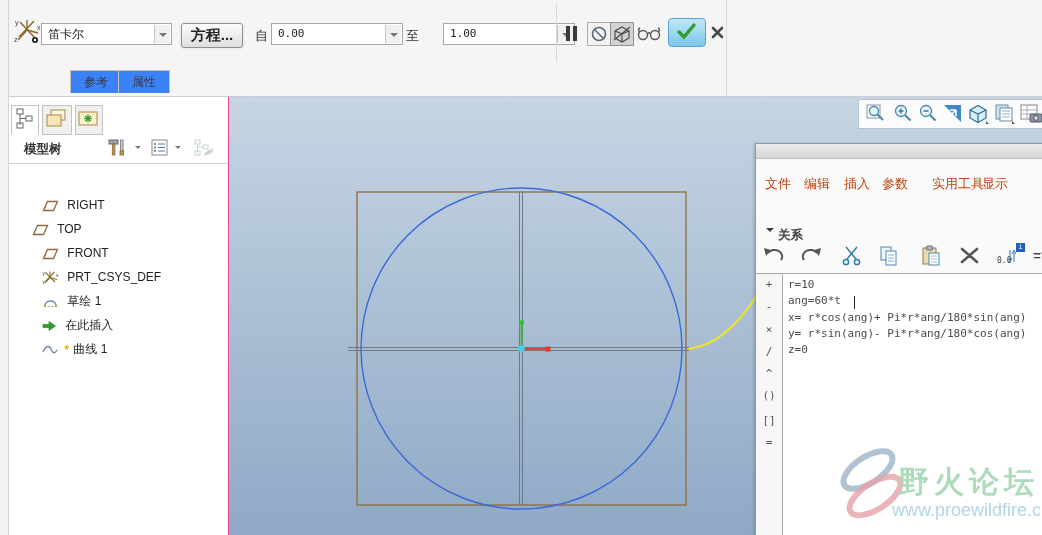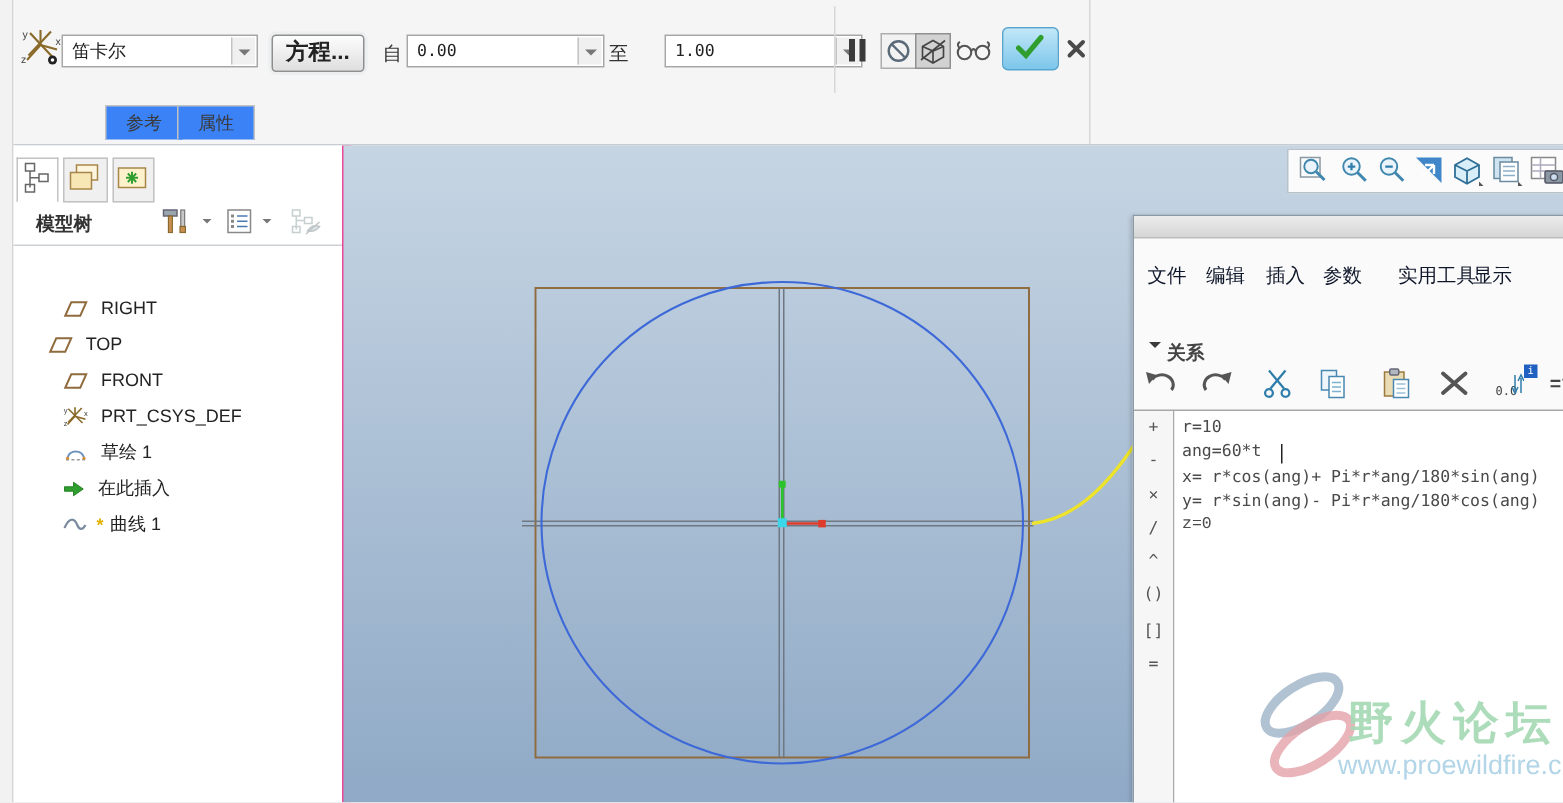--- a/index.html
+++ b/index.html
@@ -36,21 +36,21 @@
   .treerow .ic{display:inline-block;vertical-align:middle;margin-right:5px;}
   
   #canvas{position:absolute;left:229px;top:97px;width:813px;height:438px;
           background:linear-gradient(#c6d5e3,#8fa9c6);}
   #ctools{position:absolute;left:629px;top:2px;width:190px;height:28px;background:#fbfbfb;border:1px solid #b8c2ca;}
   .cbtn{position:absolute;top:2px;width:23px;height:23px;}
   
   #relwin{position:absolute;left:755px;top:143px;width:292px;height:392px;background:#fafafa;
           border:1px solid #8a9aa8;box-shadow:-1px 1px 3px rgba(0,0,0,.2);}
   #reltitle{position:absolute;left:0;top:0;width:100%;height:14px;background:linear-gradient(#ececec,#d5d5d5);border-bottom:1px solid #bdbdbd;}
-  .menuitem{position:absolute;top:30px;height:20px;line-height:20px;font-size:13px;color:#0f172a;}
+  .menuitem{position:absolute;top:30px;height:20px;line-height:20px;font-size:13px;color:#c2410c;}
   #relsect{position:absolute;left:10px;top:83px;font-size:12.5px;color:#444;font-weight:bold;}
   #relsect .darr2{display:inline-block;width:0;height:0;border:4.5px solid transparent;border-top-color:#3a3a3a;vertical-align:3px;margin-right:4px;}
   .rtbtn{position:absolute;top:101px;width:26px;height:24px;}
   #editor{position:absolute;left:0;top:129px;width:292px;height:263px;border-top:1px solid #a8a8a8;}
   #opcol{position:absolute;left:0;top:0;width:26px;height:263px;border-right:1px solid #a8a8a8;background:#f6f6f6;}
   .op{position:absolute;left:0;width:26px;text-align:center;font-family:"DejaVu Sans Mono",monospace;font-size:11px;color:#555;}
   #eqarea{position:absolute;left:27px;top:0;width:265px;height:263px;background:#fff;}
   .eqline{position:absolute;left:5px;height:16px;line-height:16px;font-family:"DejaVu Sans Mono",monospace;font-size:11px;color:#4a4a4a;white-space:pre;}
   #cursor{position:absolute;left:71px;top:22px;width:1px;height:13px;background:#222;}
   
@@ -472,21 +472,21 @@
         <div class="op" style="top:93px;">^</div>
         <div class="op" style="top:115px;">()</div>
         <div class="op" style="top:140px;">[]</div>
         <div class="op" style="top:162px;">=</div>
       </div>
       <div id="eqarea">
         <div class="eqline" style="top:3px;">r=10</div>
         <div class="eqline" style="top:19.3px;">ang=60*t</div>
         <div class="eqline" style="top:35.6px;">x= r*cos(ang)+ Pi*r*ang/180*sin(ang)</div>
         <div class="eqline" style="top:52px;">y= r*sin(ang)- Pi*r*ang/180*cos(ang)</div>
-        <div class="eqline" style="top:68.3px;font-family:Liberation Mono, monospace;">z=0</div>
+        <div class="eqline" style="top:68.3px;">z=0</div>
         <div id="cursor"></div>
       </div>
     </div>
 
     <div>
       <svg class="abs" style="left:72px;top:300px;" width="85" height="82" viewBox="0 0 85 82">
         <ellipse cx="40" cy="26" rx="28" ry="13" transform="rotate(-33 40 26)" fill="none" stroke="#9db3c8" stroke-width="6" opacity=".8"></ellipse>
         <ellipse cx="47" cy="52" rx="29" ry="13" transform="rotate(-33 47 52)" fill="none" stroke="#e4a2aa" stroke-width="6" opacity=".8"></ellipse>
       </svg>
       <div id="wm-title">野火论坛</div>

